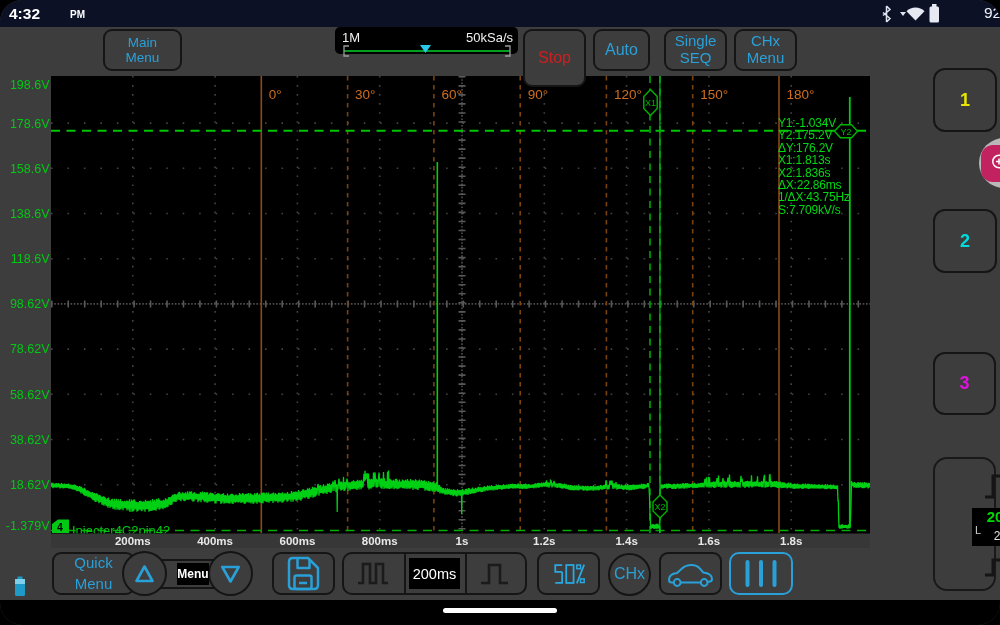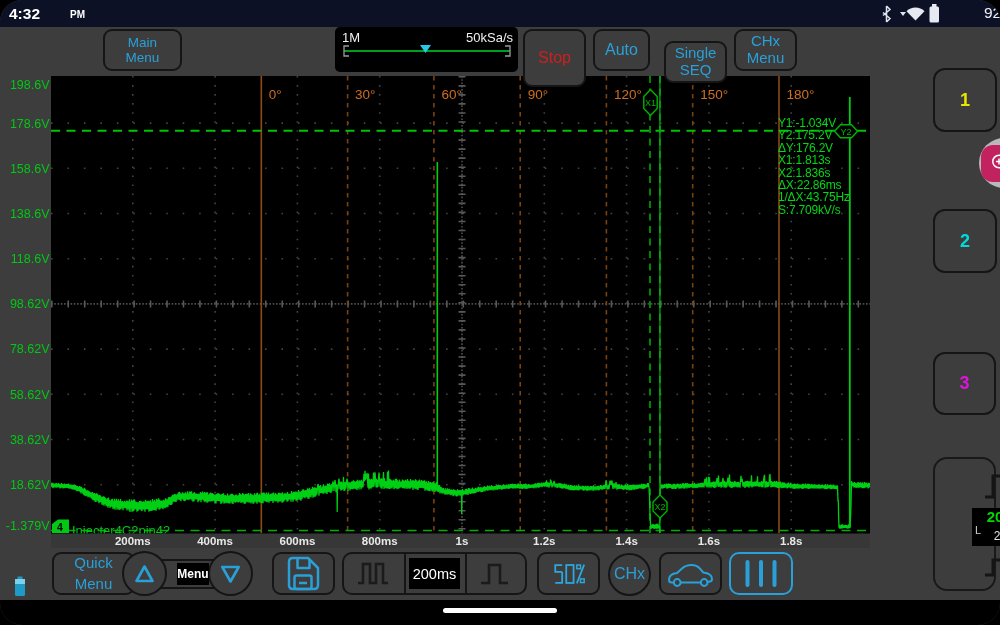--- a/index.html
+++ b/index.html
@@ -22,33 +22,33 @@
     <path d="M37.5,18.5 L28.5,9.2 A12.8,12.8 0 0 1 46.5,9.2 Z" fill="#e6e9f2"></path>
     <rect x="51.5" y="4.5" width="9.5" height="16" rx="1.5" fill="#e6e9f2"></rect>
     <rect x="54" y="2" width="4.5" height="3" fill="#e6e9f2"></rect>
   </svg>
   <span class="abs" style="left:984px;top:4px;font-size:15.5px;color:#eef1f8;">92%</span>
 </div>
 
 <div class="abs" style="left:0;top:27px;width:1000px;height:49px;background:#3d3d3d;z-index:4;"></div>
 <div class="btn" style="left:103px;top:29px;width:79px;height:42px;font-size:13.5px;">Main<br>Menu</div>
 
-<div class="abs" style="left:335px;top:27px;width:183px;height:45px;background:#000;border-radius:5px;z-index:10;">
+<div class="abs" style="left:335px;top:27px;width:183px;height:27px;background:#000;border-radius:5px;z-index:10;">
   <span class="abs" style="left:7px;top:3px;font-size:13px;color:#f0f0f0;">1M</span>
   <span class="abs" style="right:5px;top:3px;font-size:13px;color:#f0f0f0;">50kSa/s</span>
   <svg class="abs" style="left:0;top:0;" width="183" height="45" viewBox="0 0 183 45">
     <line x1="9" y1="24" x2="175" y2="24" stroke="#009e1e" stroke-width="2"></line>
     <path d="M14,19 h-5 v10 h5 M170,19 h5 v10 h-5" stroke="#9a9a9a" stroke-width="1.3" fill="none"></path>
     <path d="M85,18 h11 l-5.5,8 z" fill="#29c8e8"></path>
   </svg>
 </div>
 
 <div class="btn" style="left:523px;top:28.5px;width:63px;height:58px;font-size:16px;color:#cc2020;">Stop</div>
 <div class="btn" style="left:593px;top:28.5px;width:57px;height:42px;font-size:16px;">Auto</div>
-<div class="btn" style="left:664px;top:28.5px;width:63px;height:42px;font-size:15px;margin-top:12px;">Single<br>SEQ</div>
+<div class="btn" style="left:664px;top:28.5px;width:63px;height:42px;font-size:15px;">Single<br>SEQ</div>
 <div class="btn" style="left:734px;top:28.5px;width:63px;height:42px;font-size:15px;">CHx<br>Menu</div>
 
 <div class="abs" style="left:51px;top:76px;width:819px;height:457.5px;background:#000;z-index:3;"></div>
 
 <svg width="1000" height="625" viewBox="0 0 1000 625" style="position:absolute;left:0;top:0;z-index:5;">
 <defs>
         <clipPath id="gc">
           <rect x="51" y="76" width="819" height="457.5"></rect>
         </clipPath>
       </defs>

